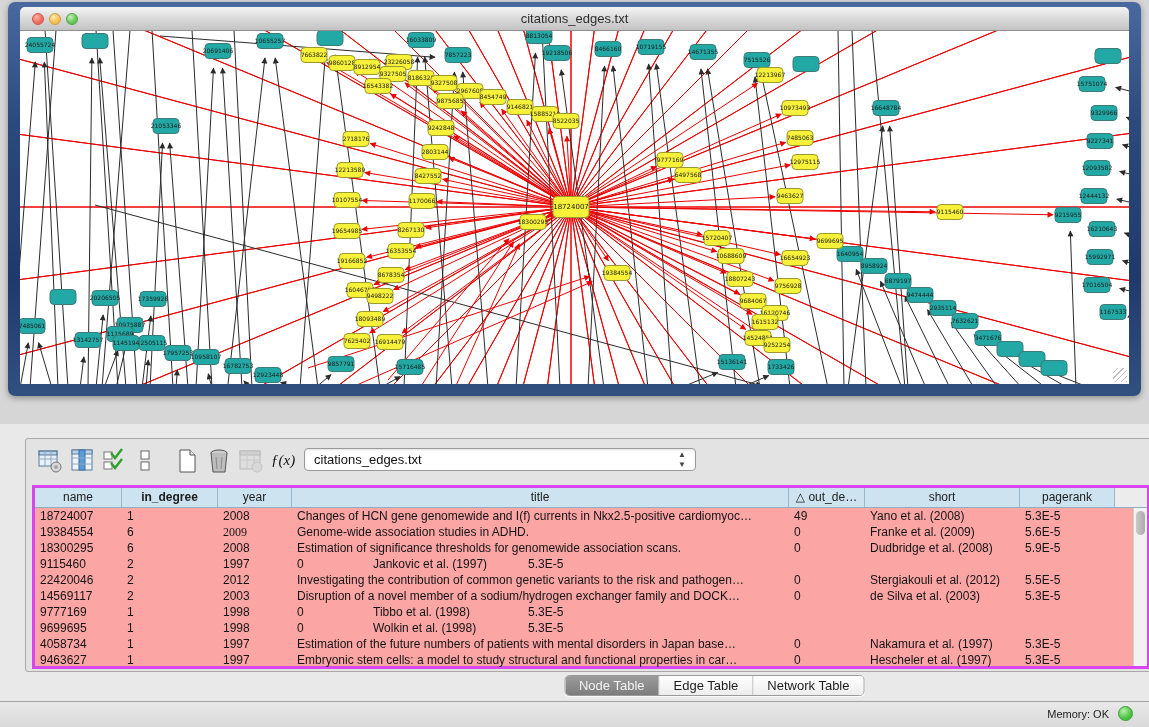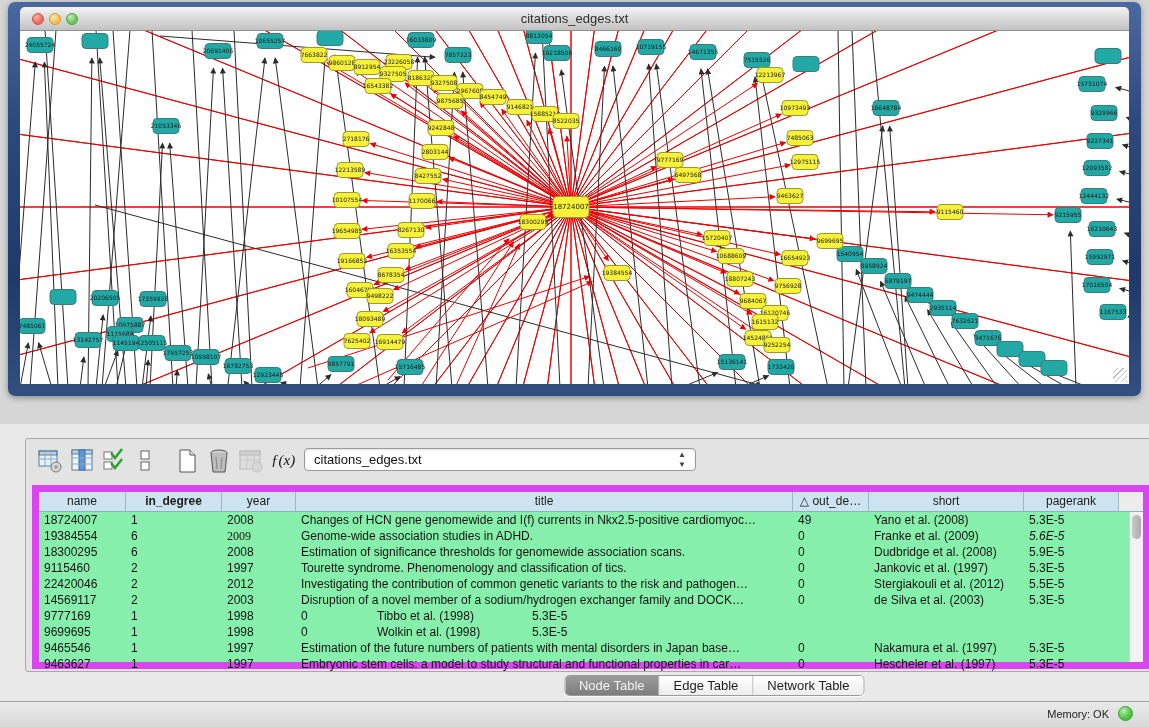--- a/index.html
+++ b/index.html
@@ -32,21 +32,21 @@
   .panel-body { position:absolute; left:0; top:424px; width:1149px; height:277px; background:#e9e9e9; }
   .inner-panel { position:absolute; left:25px; top:14px; width:1128px; height:234px;
     background:#e3e3e3; border:1px solid #a9a9a9; border-radius:3px; }
   .tb-icon { position:absolute; top:9px; width:26px; height:26px; cursor:pointer; }
   .fx { font-family:"Liberation Serif", serif; font-style:italic; font-size:15px; color:#111; top:13px !important; }
   .combo { position:absolute; left:278px; top:9px; width:392px; height:23px; background:#fff;
     border:1px solid #9a9a9a; border-radius:4px; font-size:13px; color:#111; line-height:21px;
     padding-left:9px; box-shadow:inset 0 1px 2px rgba(0,0,0,.12); cursor:pointer; }
   .combo .steppers { position:absolute; right:9px; top:1px; font-size:8px; color:#444; line-height:10px; text-align:center; }
 
-  .tablewrap { position:absolute; left:6px; top:46px; width:1118px; height:184px; background:#86efac; border:7px solid #d946ef; }
+  .tablewrap { position:absolute; left:6px; top:46px; width:1118px; height:184px; background:#fca5a5; border:3px solid #d946ef; }
   .thead { display:flex; height:20px; background:#cde4f0; border-bottom:1px solid #8fb0c2; }
   .th { font-size:12px; color:#1c1c1c; text-align:center; line-height:19px; border-right:1px solid #9cb8c8; overflow:hidden; white-space:nowrap; cursor:pointer; }
   .th.filler { background:#ececec; border-right:none; cursor:default; }
   .trow { display:flex; height:16px; }
   .td { font-size:12px; color:#141414; line-height:16px; padding-left:5px; overflow:hidden; white-space:nowrap; }
   .vscroll { position:absolute; right:0; top:20px; bottom:0; width:14px; background:#f2f2f2; border-left:1px solid #cfcfcf; cursor:pointer; }
   .vthumb { position:absolute; left:2px; top:3px; width:9px; height:24px; background:linear-gradient(90deg,#c9c9c9,#ababab); border-radius:5px; }
 
   .tabs { position:absolute; left:50%; top:251px; transform:translateX(-3.5%); display:flex; height:21px;
     border:1px solid #9a9a9a; border-radius:5px; overflow:hidden; background:#fff; box-shadow:0 1px 1px rgba(255,255,255,.8); }
@@ -783,36 +783,35 @@
               <div class="td" style="width: 155px;">Yano et al. (2008)</div>
               <div class="td" style="width: 95px;">5.3E-5</div>
             </div>
             <div class="trow">
               <div class="td" style="width: 87px;">19384554</div>
               <div class="td" style="width: 96px;">6</div>
               <div class="td" style="width: 74px; font-family: Liberation Serif, serif;">2009</div>
               <div class="td" style="width: 497px;">Genome-wide association studies in ADHD.</div>
               <div class="td" style="width: 76px;">0</div>
               <div class="td" style="width: 155px;">Franke et al. (2009)</div>
-              <div class="td" style="width: 95px; font-style: italic;">5.6E-5</div>
+              <div class="td" style="width: 95px;">5.6E-5</div>
             </div>
             <div class="trow">
               <div class="td" style="width: 87px;">18300295</div>
               <div class="td" style="width: 96px;">6</div>
               <div class="td" style="width: 74px;">2008</div>
               <div class="td" style="width: 497px;">Estimation of significance thresholds for genomewide association scans.</div>
               <div class="td" style="width: 76px;">0</div>
               <div class="td" style="width: 155px;">Dudbridge et al. (2008)</div>
               <div class="td" style="width: 95px;">5.9E-5</div>
             </div>
             <div class="trow">
               <div class="td" style="width: 87px;">9115460</div>
               <div class="td" style="width: 96px;">2</div>
               <div class="td" style="width: 74px;">1997</div>
-              <div class="td" style="width: 497px;">Tourette syndrome. Phenomenology and classification of tics.</div>
               <div class="td" style="width: 76px;">0</div>
               <div class="td" style="width: 155px;">Jankovic et al. (1997)</div>
               <div class="td" style="width: 95px;">5.3E-5</div>
             </div>
             <div class="trow">
               <div class="td" style="width: 87px;">22420046</div>
               <div class="td" style="width: 96px;">2</div>
               <div class="td" style="width: 74px;">2012</div>
               <div class="td" style="width: 497px;">Investigating the contribution of common genetic variants to the risk and pathogen…</div>
               <div class="td" style="width: 76px;">0</div>
@@ -838,21 +837,21 @@
             </div>
             <div class="trow">
               <div class="td" style="width: 87px;">9699695</div>
               <div class="td" style="width: 96px;">1</div>
               <div class="td" style="width: 74px;">1998</div>
               <div class="td" style="width: 76px;">0</div>
               <div class="td" style="width: 155px;">Wolkin et al. (1998)</div>
               <div class="td" style="width: 95px;">5.3E-5</div>
             </div>
             <div class="trow">
-              <div class="td" style="width: 87px;">9465546</div>
+              <div class="td" style="width: 87px;">4058734</div>
               <div class="td" style="width: 96px;">1</div>
               <div class="td" style="width: 74px;">1997</div>
               <div class="td" style="width: 497px;">Estimation of the future numbers of patients with mental disorders in Japan base…</div>
               <div class="td" style="width: 76px;">0</div>
               <div class="td" style="width: 155px;">Nakamura et al. (1997)</div>
               <div class="td" style="width: 95px;">5.3E-5</div>
             </div>
             <div class="trow">
               <div class="td" style="width: 87px;">9463627</div>
               <div class="td" style="width: 96px;">1</div>

